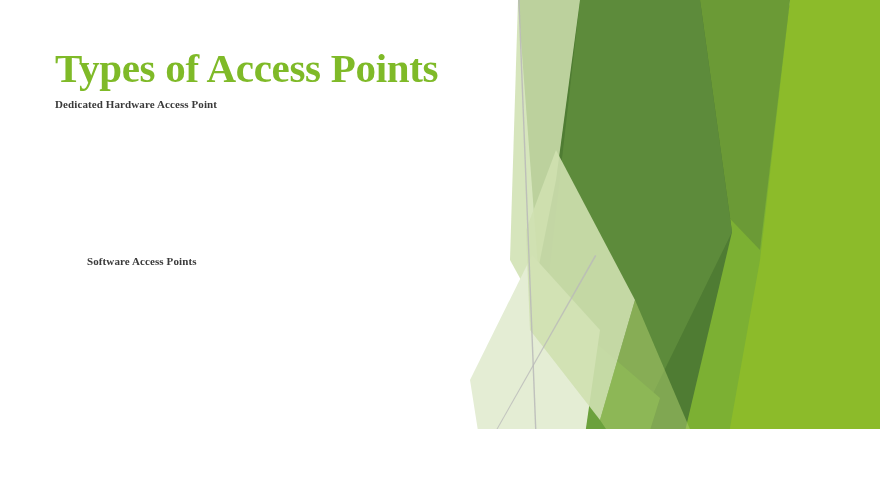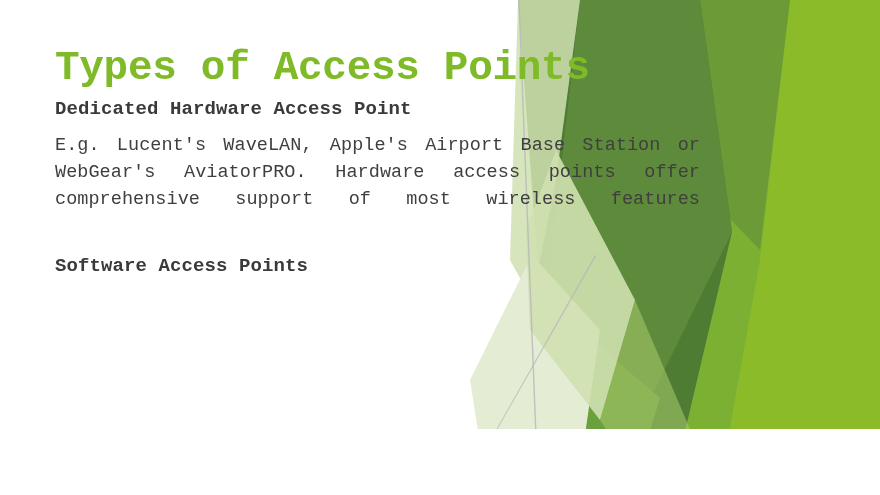--- a/index.html
+++ b/index.html
@@ -7,21 +7,21 @@
     margin: 0;
     padding: 0;
     background: #ffffff;
   }
   #slide {
     position: relative;
     width: 880px;
     height: 429px;
     background: #ffffff;
     overflow: hidden;
-    font-family: Liberation Mono, monospace;
+    font-family: Liberation Serif, serif;
   }
 
   
   #decor {
     position: absolute;
     top: 0;
     right: 0;
     width: 420px;
     height: 495px;
     pointer-events: none;
@@ -51,24 +51,24 @@
     line-height: 1.15;
     white-space: nowrap;
   }
 
   .section {
     position: absolute;
     left: 0;
     width: 645px;
   }
   #section-0 { top: 98px; }
-  #section-1 { top: 255px; }
+  #section-1 { top: 255px; margin-left: 32px; }
 
   .section-heading {
-    font-size: 19px;
+    font-size: 11px;
     font-weight: bold;
     color: #3a3a3a;
     line-height: 1.2;
     margin: 0 0 11px 0;
     letter-spacing: 0.1px;
   }
 
   .section-body {
     font-size: 18.5px;
     color: #3f3f3f;
@@ -119,21 +119,20 @@
 
     </svg>
   </div>
 
   <div id="content">
 
     <h1 id="title" style="color:#7FBA28">Types of Access Points</h1>
 
     <div class="section" id="section-0">
       <div class="section-heading">Dedicated Hardware Access Point</div>
-      <p class="section-body">E.g. Lucent's WaveLAN, Apple's Airport Base Station or WebGear's AviatorPRO. Hardware access points offer comprehensive support of most wireless features</p>
     </div>
 
     <div class="section" id="section-1">
       <div class="section-heading">Software Access Points</div>
     </div>
 
   </div>
 
 </div>
 

